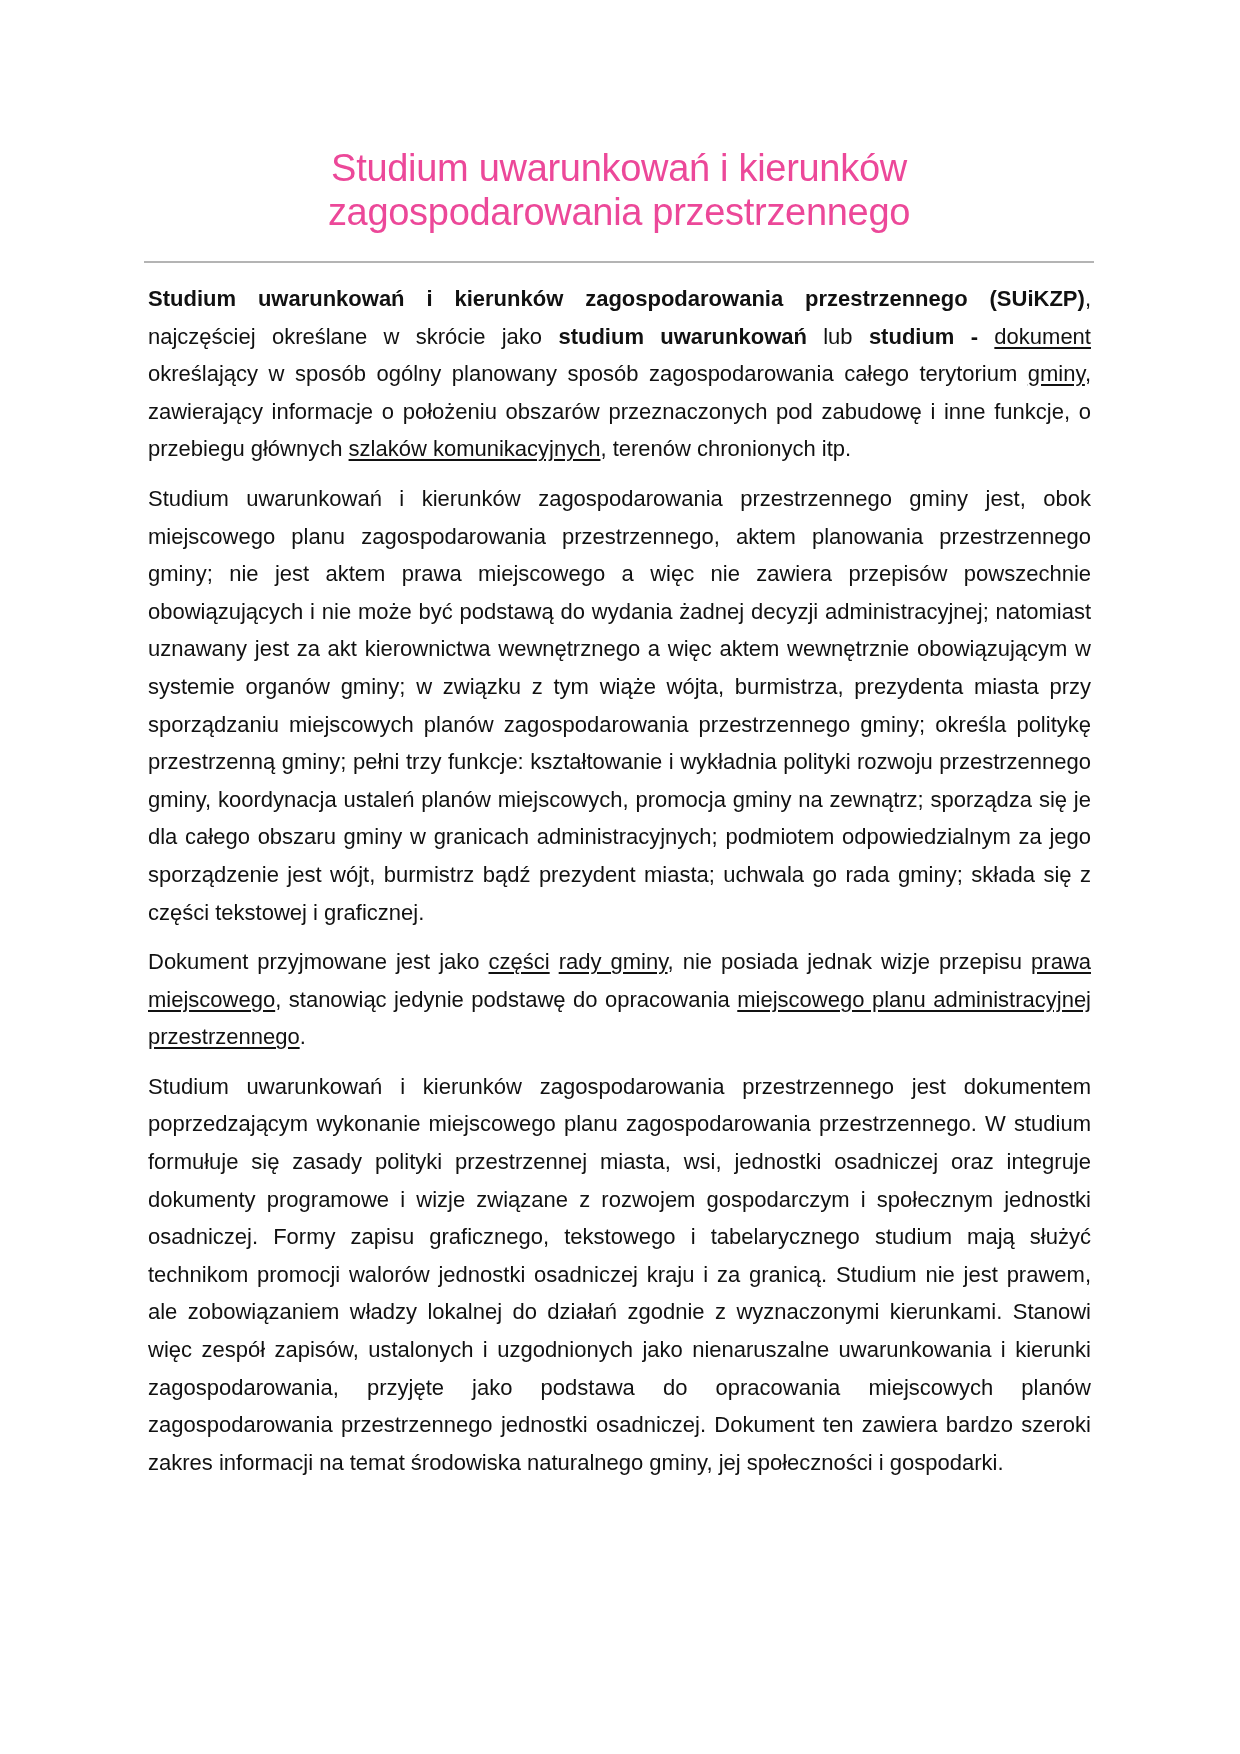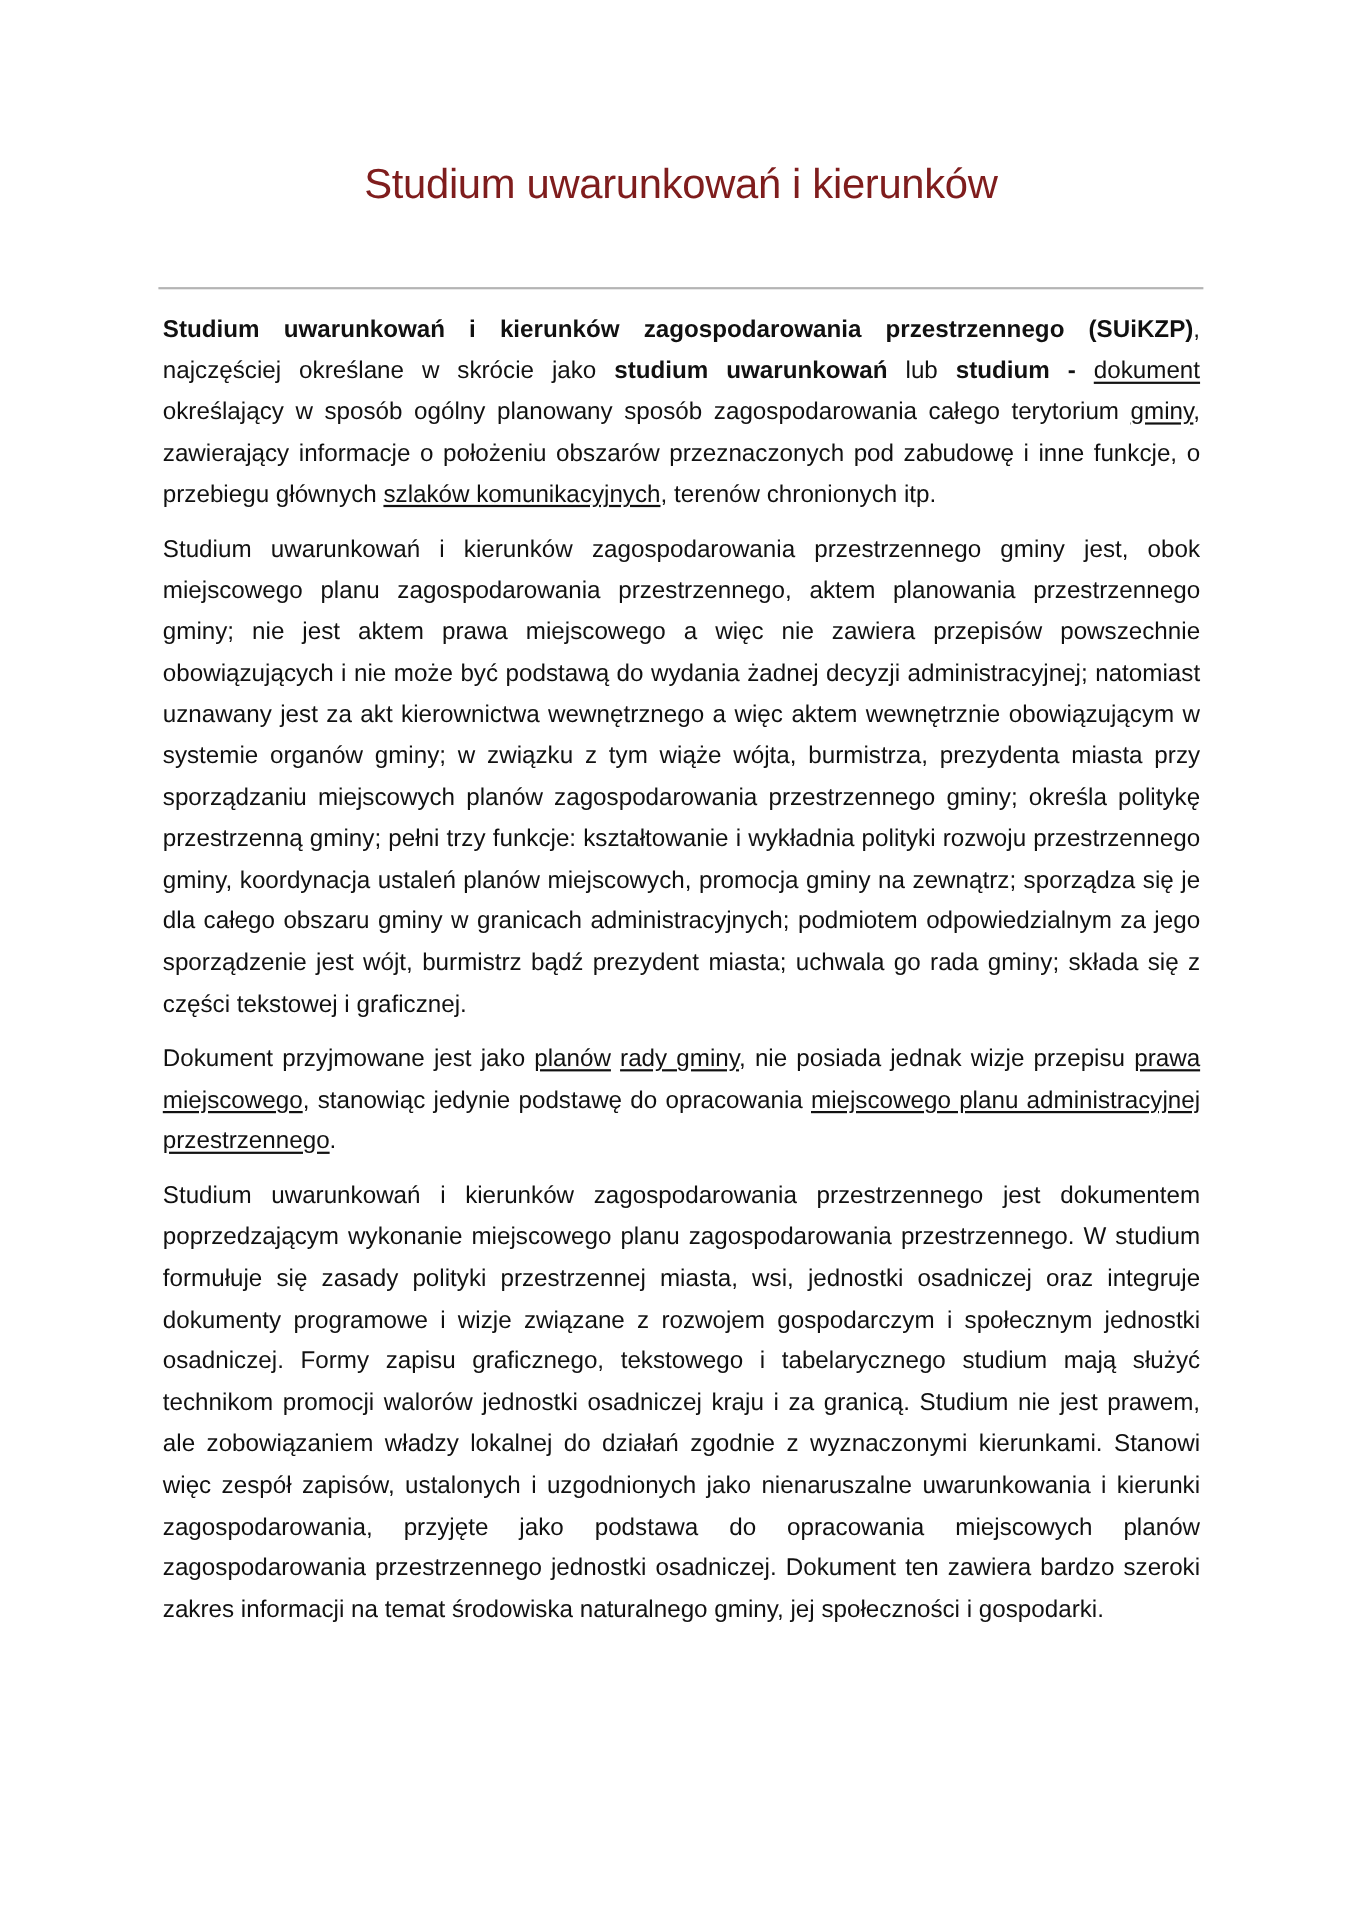--- a/index.html
+++ b/index.html
@@ -19,21 +19,21 @@
       position: absolute;
       left: 144px;
       width: 950px;
       top: 146px;
       text-align: center;
       font-size: 38px;
       line-height: 44px;
       font-weight: normal;
       margin: 0;
       letter-spacing: -0.3px;
-      color: #7f1d1d;
+      color: #ec4899;
     }
     .title-rule {
       position: absolute;
       left: 144px;
       top: 261px;
       width: 950px;
       height: 2px;
       background: #b4b4b4;
     }
     .content {
@@ -54,25 +54,25 @@
     .content a {
       color: #111111;
       text-decoration: underline;
       text-underline-offset: 3px;
       cursor: pointer;
     }
   </style>
 </head>
 <body>
 
-<h1 class="page-title"><span>Studium uwarunkowań i kierunków</span><br></h1>
+<h1 class="page-title"><span>Studium uwarunkowań i kierunków</span><br><span>zagospodarowania przestrzennego</span></h1>
 
 <div class="title-rule"></div>
 
 <div class="content">
   <p><b>Studium uwarunkowań i kierunków zagospodarowania przestrzennego (SUiKZP)</b><span>, najczęściej określane w skrócie jako </span><b>studium uwarunkowań</b><span> lub </span><b>studium -</b><span> </span><a>dokument</a><span> określający w sposób ogólny planowany sposób zagospodarowania całego terytorium </span><a>gminy</a><span>, zawierający informacje o położeniu obszarów przeznaczonych pod zabudowę i inne funkcje, o przebiegu głównych </span><a>szlaków komunikacyjnych</a><span>, terenów chronionych itp.</span></p>
 
   <p>Studium uwarunkowań i kierunków zagospodarowania przestrzennego gminy jest, obok miejscowego planu zagospodarowania przestrzennego, aktem planowania przestrzennego gminy; nie jest aktem prawa miejscowego a więc nie zawiera przepisów powszechnie obowiązujących i nie może być podstawą do wydania żadnej decyzji administracyjnej; natomiast uznawany jest za akt kierownictwa wewnętrznego a więc aktem wewnętrznie obowiązującym w systemie organów gminy; w związku z tym wiąże wójta, burmistrza, prezydenta miasta przy sporządzaniu miejscowych planów zagospodarowania przestrzennego gminy; określa politykę przestrzenną gminy; pełni trzy funkcje: kształtowanie i wykładnia polityki rozwoju przestrzennego gminy, koordynacja ustaleń planów miejscowych, promocja gminy na zewnątrz; sporządza się je dla całego obszaru gminy w granicach administracyjnych; podmiotem odpowiedzialnym za jego sporządzenie jest wójt, burmistrz bądź prezydent miasta; uchwala go rada gminy; składa się z części tekstowej i graficznej.</p>
 
-  <p><span>Dokument przyjmowane jest jako </span><a>planów</a><span> </span><a>rady gminy</a><span>, nie posiada jednak wizje przepisu </span><a>prawa miejscowego</a><span>, stanowiąc jedynie podstawę do opracowania </span><a>miejscowego planu administracyjnej przestrzennego</a><span>.</span></p>
+  <p><span>Dokument przyjmowane jest jako </span><a>części</a><span> </span><a>rady gminy</a><span>, nie posiada jednak wizje przepisu </span><a>prawa miejscowego</a><span>, stanowiąc jedynie podstawę do opracowania </span><a>miejscowego planu administracyjnej przestrzennego</a><span>.</span></p>
 
   <p>Studium uwarunkowań i kierunków zagospodarowania przestrzennego jest dokumentem poprzedzającym wykonanie miejscowego planu zagospodarowania przestrzennego. W studium formułuje się zasady polityki przestrzennej miasta, wsi, jednostki osadniczej oraz integruje dokumenty programowe i wizje związane z rozwojem gospodarczym i społecznym jednostki osadniczej. Formy zapisu graficznego, tekstowego i tabelarycznego studium mają służyć technikom promocji walorów jednostki osadniczej kraju i za granicą. Studium nie jest prawem, ale zobowiązaniem władzy lokalnej do działań zgodnie z wyznaczonymi kierunkami. Stanowi więc zespół zapisów, ustalonych i uzgodnionych jako nienaruszalne uwarunkowania i kierunki zagospodarowania, przyjęte jako podstawa do opracowania miejscowych planów zagospodarowania przestrzennego jednostki osadniczej. Dokument ten zawiera bardzo szeroki zakres informacji na temat środowiska naturalnego gminy, jej społeczności i gospodarki.</p>
 </div>
 
 </body></html>

